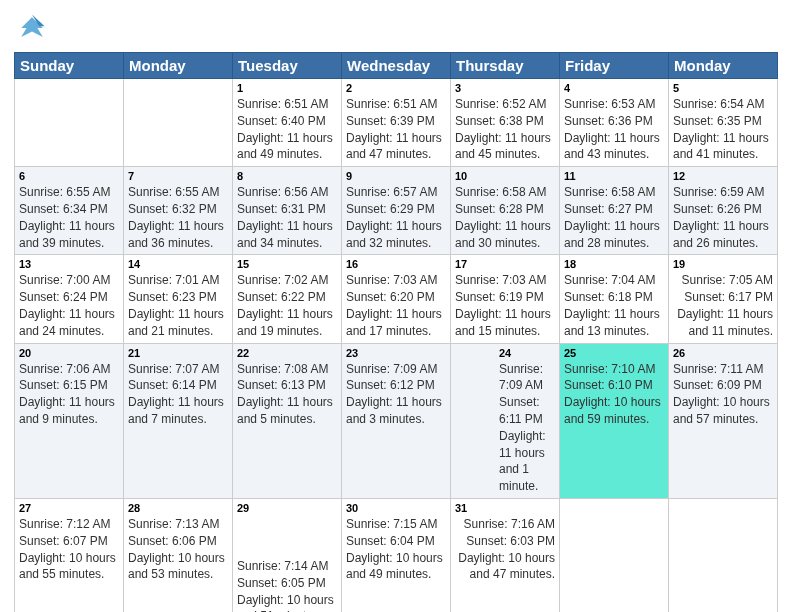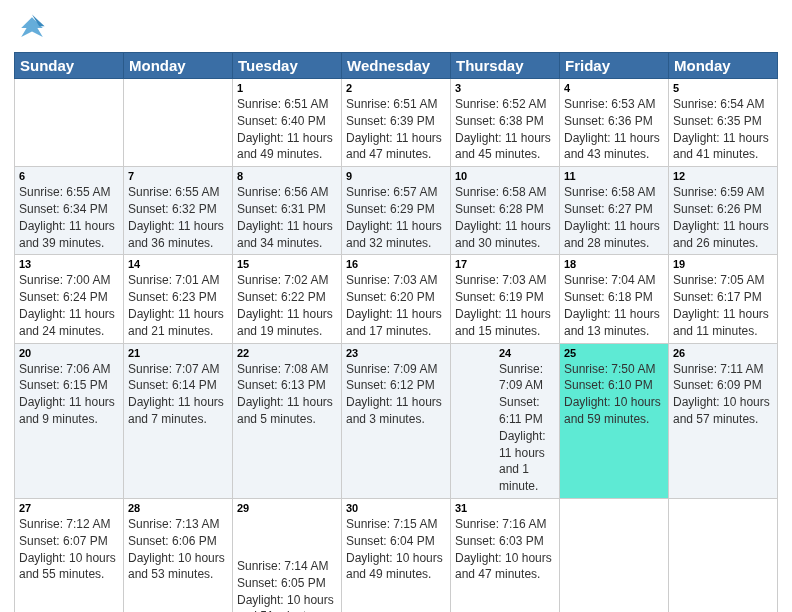--- a/index.html
+++ b/index.html
@@ -245,21 +245,21 @@
 Daylight: 11 hours and 15 minutes.</div>
           </td>
           <td>
             <span class="day-number">18</span>
             <div class="day-info" style="white-space: pre-line;">Sunrise: 7:04 AM
 Sunset: 6:18 PM
 Daylight: 11 hours and 13 minutes.</div>
           </td>
           <td>
             <span class="day-number">19</span>
-            <div class="day-info" style="white-space: pre-line;">Sunrise: 7:05 AM
+            <div class="day-info" style="white-space: pre-line; text-align: right;">Sunrise: 7:05 AM
 Sunset: 6:17 PM
 Daylight: 11 hours and 11 minutes.</div>
           </td>
         </tr>
         <tr>
           <td style="background: rgb(240, 244, 248);">
             <span class="day-number">20</span>
             <div class="day-info" style="white-space: pre-line;">Sunrise: 7:06 AM
 Sunset: 6:15 PM
 Daylight: 11 hours and 9 minutes.</div>
@@ -283,21 +283,21 @@
 Daylight: 11 hours and 3 minutes.</div>
           </td>
           <td style="background: rgb(240, 244, 248); padding-left: 48px;">
             <span class="day-number">24</span>
             <div class="day-info" style="white-space: pre-line;">Sunrise: 7:09 AM
 Sunset: 6:11 PM
 Daylight: 11 hours and 1 minute.</div>
           </td>
           <td style="background: #5eead4;">
             <span class="day-number">25</span>
-            <div class="day-info" style="white-space: pre-line;">Sunrise: 7:50 AM
+            <div class="day-info" style="white-space: pre-line;">Sunrise: 7:10 AM
 Sunset: 6:10 PM
 Daylight: 10 hours and 59 minutes.</div>
           </td>
           <td style="background: rgb(240, 244, 248);">
             <span class="day-number">26</span>
             <div class="day-info" style="white-space: pre-line;">Sunrise: 7:11 AM
 Sunset: 6:09 PM
 Daylight: 10 hours and 57 minutes.</div>
           </td>
         </tr>
@@ -321,21 +321,21 @@
 Daylight: 10 hours and 51 minutes.</div>
           </td>
           <td>
             <span class="day-number">30</span>
             <div class="day-info" style="white-space: pre-line;">Sunrise: 7:15 AM
 Sunset: 6:04 PM
 Daylight: 10 hours and 49 minutes.</div>
           </td>
           <td>
             <span class="day-number">31</span>
-            <div class="day-info" style="white-space: pre-line;">Sunrise: 7:16 AM
+            <div class="day-info" style="white-space: pre-line; text-align: right;">Sunrise: 7:16 AM
 Sunset: 6:03 PM
 Daylight: 10 hours and 47 minutes.</div>
           </td>
           <td class="empty-cell"></td>
           <td class="empty-cell"></td>
         </tr>
       </tbody>
   </table>
 </div>
 

